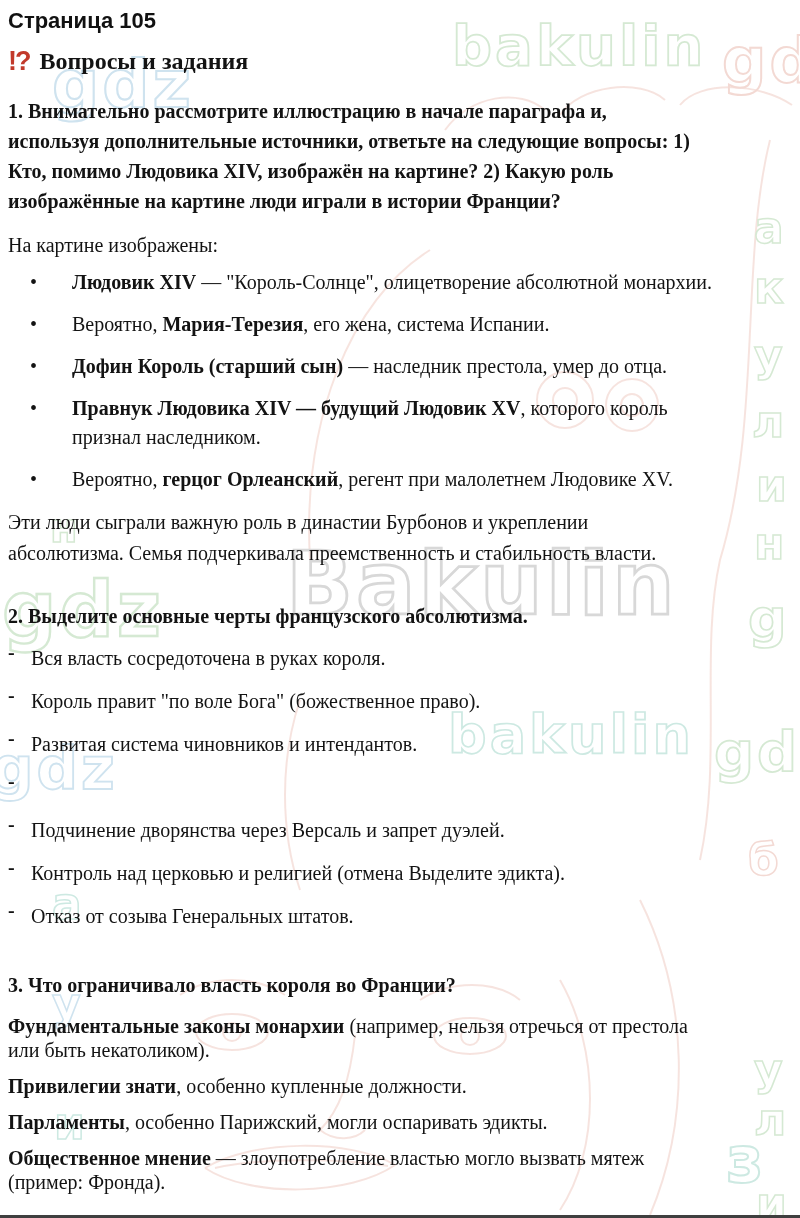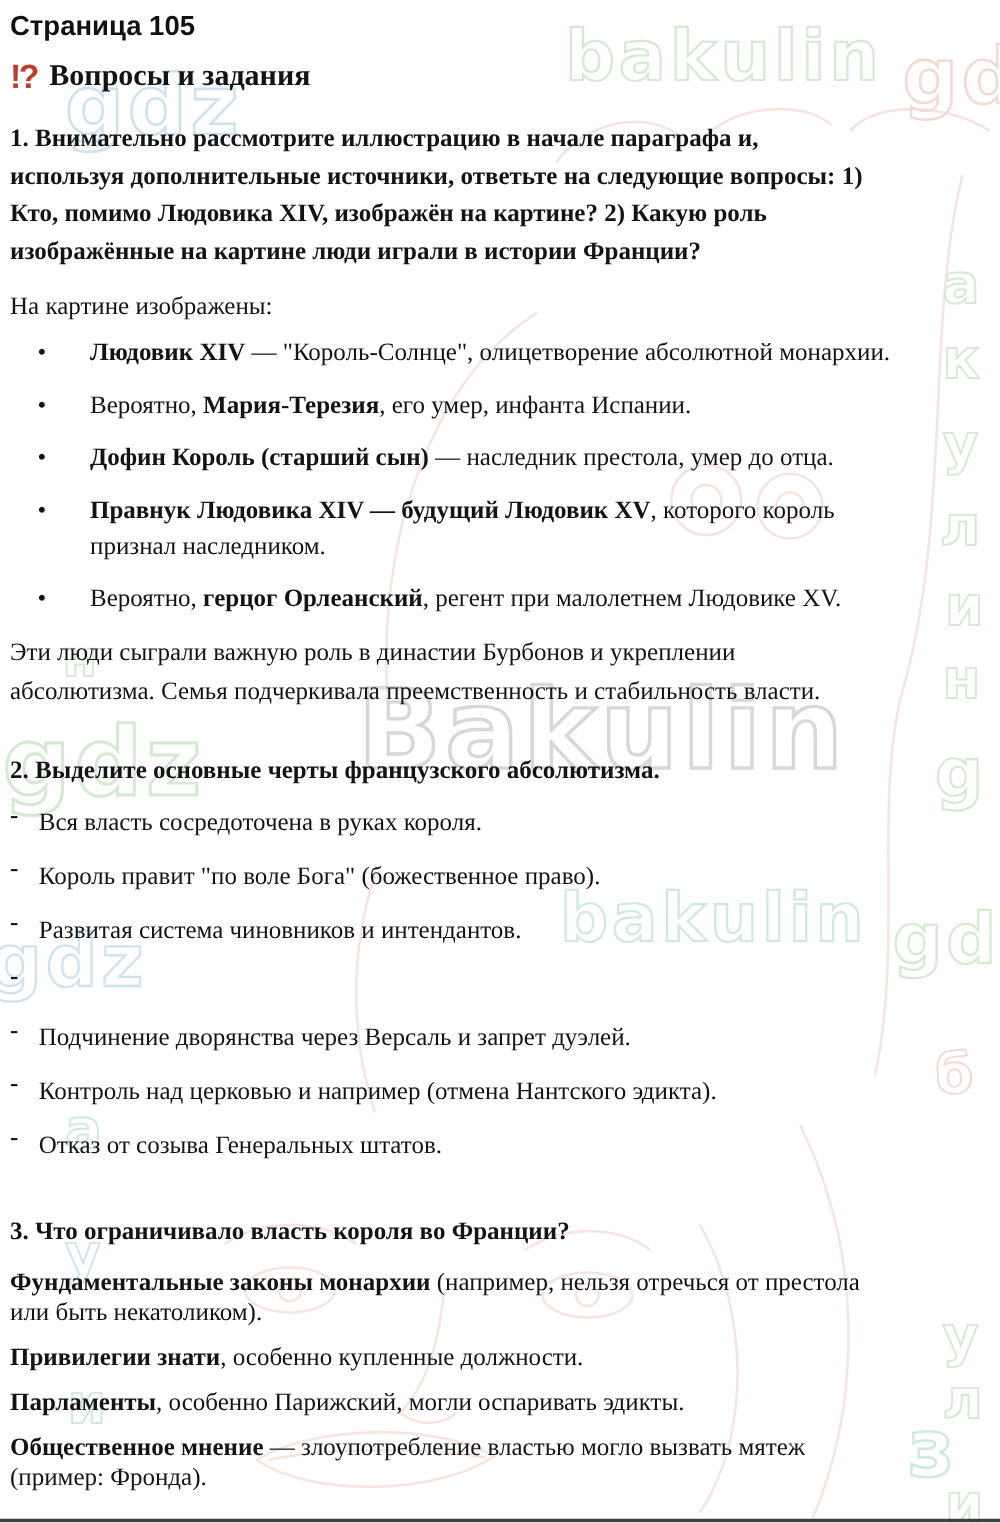--- a/index.html
+++ b/index.html
@@ -109,21 +109,21 @@
 
     <p class="intro">На картине изображены:</p>
 
     <ul class="bullets">
       <li>
         <span class="marker">•</span>
         <span class="li-text"><span></span><b>Людовик XIV</b><span> — "Король-Солнце", олицетворение абсолютной монархии.</span></span>
       </li>
       <li>
         <span class="marker">•</span>
-        <span class="li-text"><span>Вероятно, </span><b>Мария-Терезия</b><span>, его умер, инфанта Испании.</span></span>
+        <span class="li-text"><span>Вероятно, </span><b>Мария-Терезия</b><span>, его жена, система Испании.</span></span>
       </li>
       <li>
         <span class="marker">•</span>
         <span class="li-text"><span></span><b>Дофин Король (старший сын)</b><span> — наследник престола, умер до отца.</span></span>
       </li>
       <li>
         <span class="marker">•</span>
         <span class="li-text"><span></span><b>Правнук Людовика XIV — будущий Людовик XV</b><span>, которого король
 признал наследником.</span></span>
       </li>
@@ -155,21 +155,21 @@
       </li>
       <li>
         <span class="marker">-</span>
       </li>
       <li>
         <span class="marker">-</span>
         <span>Подчинение дворянства через Версаль и запрет дуэлей.</span>
       </li>
       <li>
         <span class="marker">-</span>
-        <span>Контроль над церковью и например (отмена Нантского эдикта).</span>
+        <span>Контроль над церковью и религией (отмена Выделите эдикта).</span>
       </li>
       <li>
         <span class="marker">-</span>
         <span>Отказ от созыва Генеральных штатов.</span>
       </li>
     </ul>
 
     <div class="gap-md"></div>
 
     <p class="q-head">3. Что ограничивало власть короля во Франции?</p>

